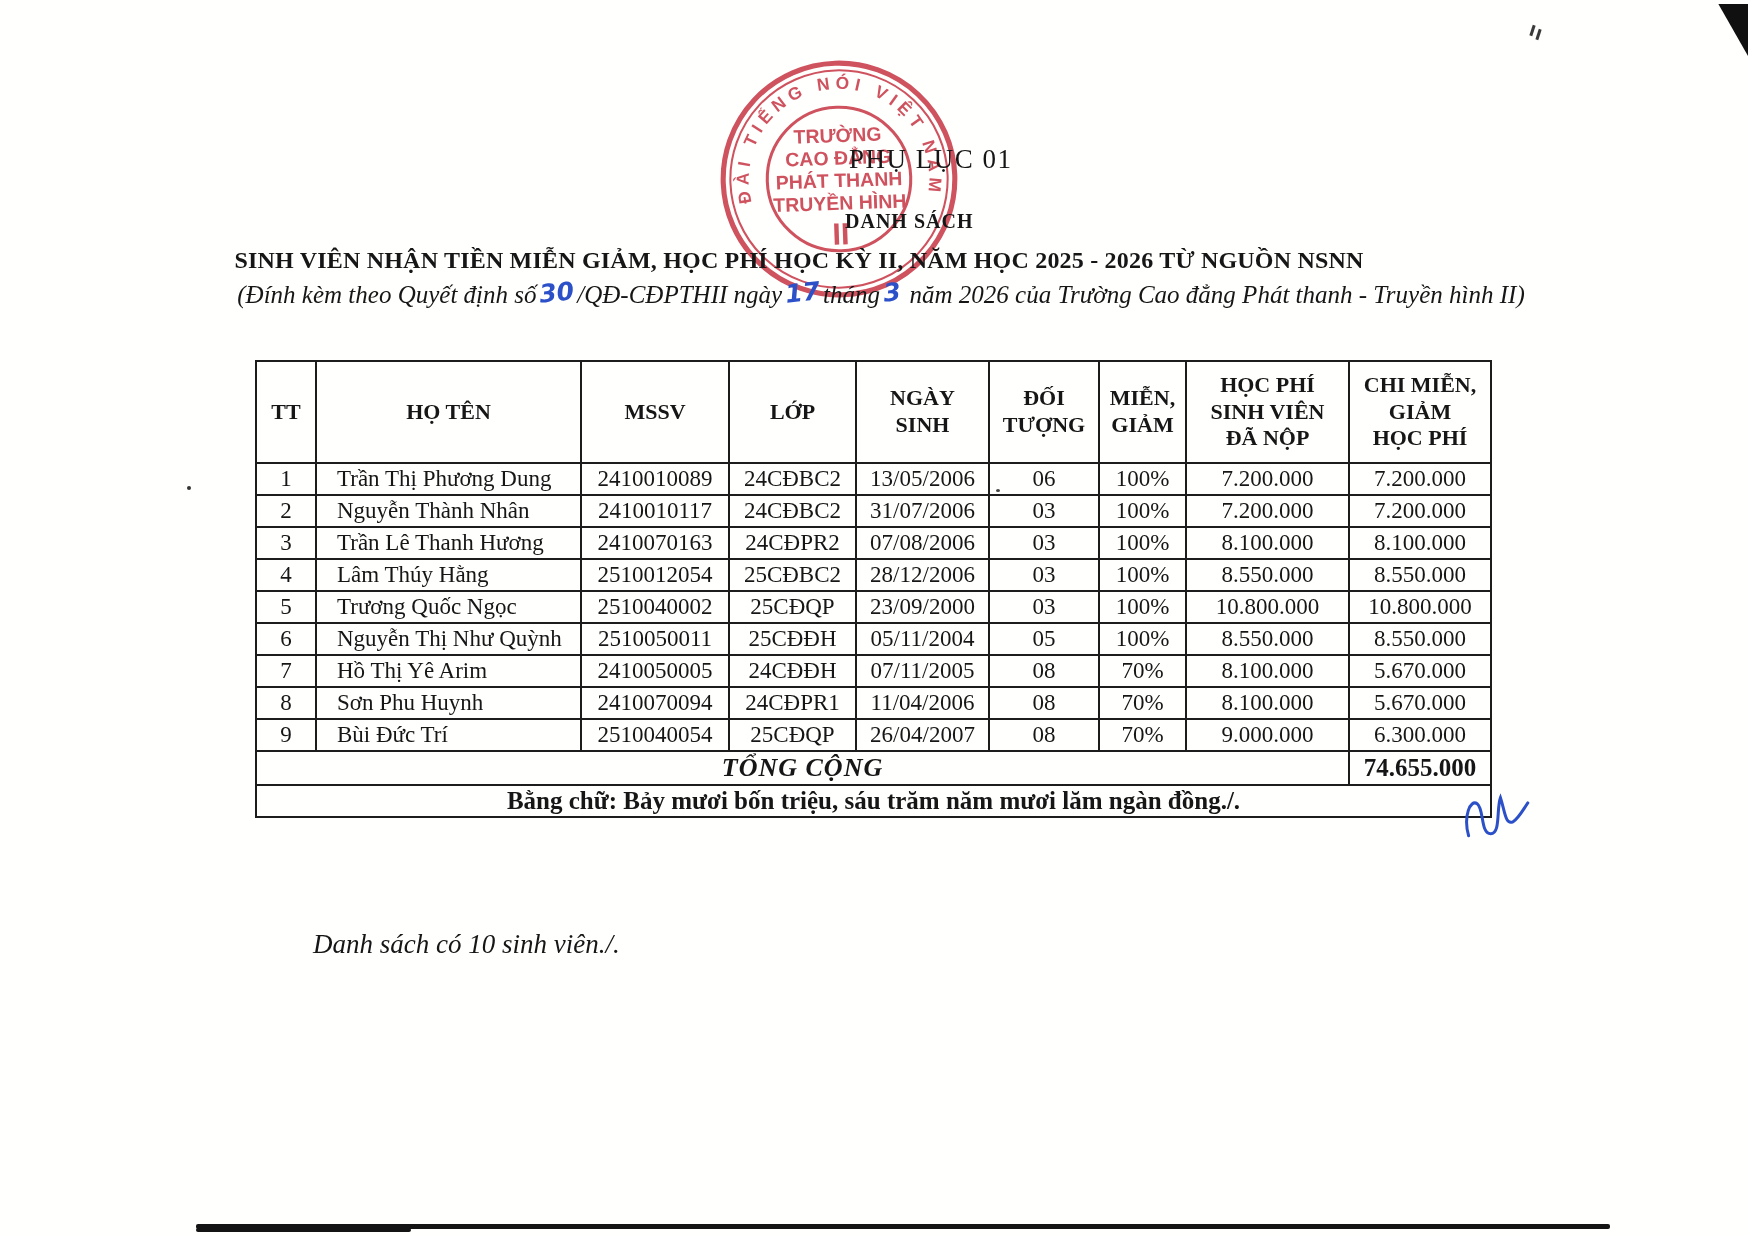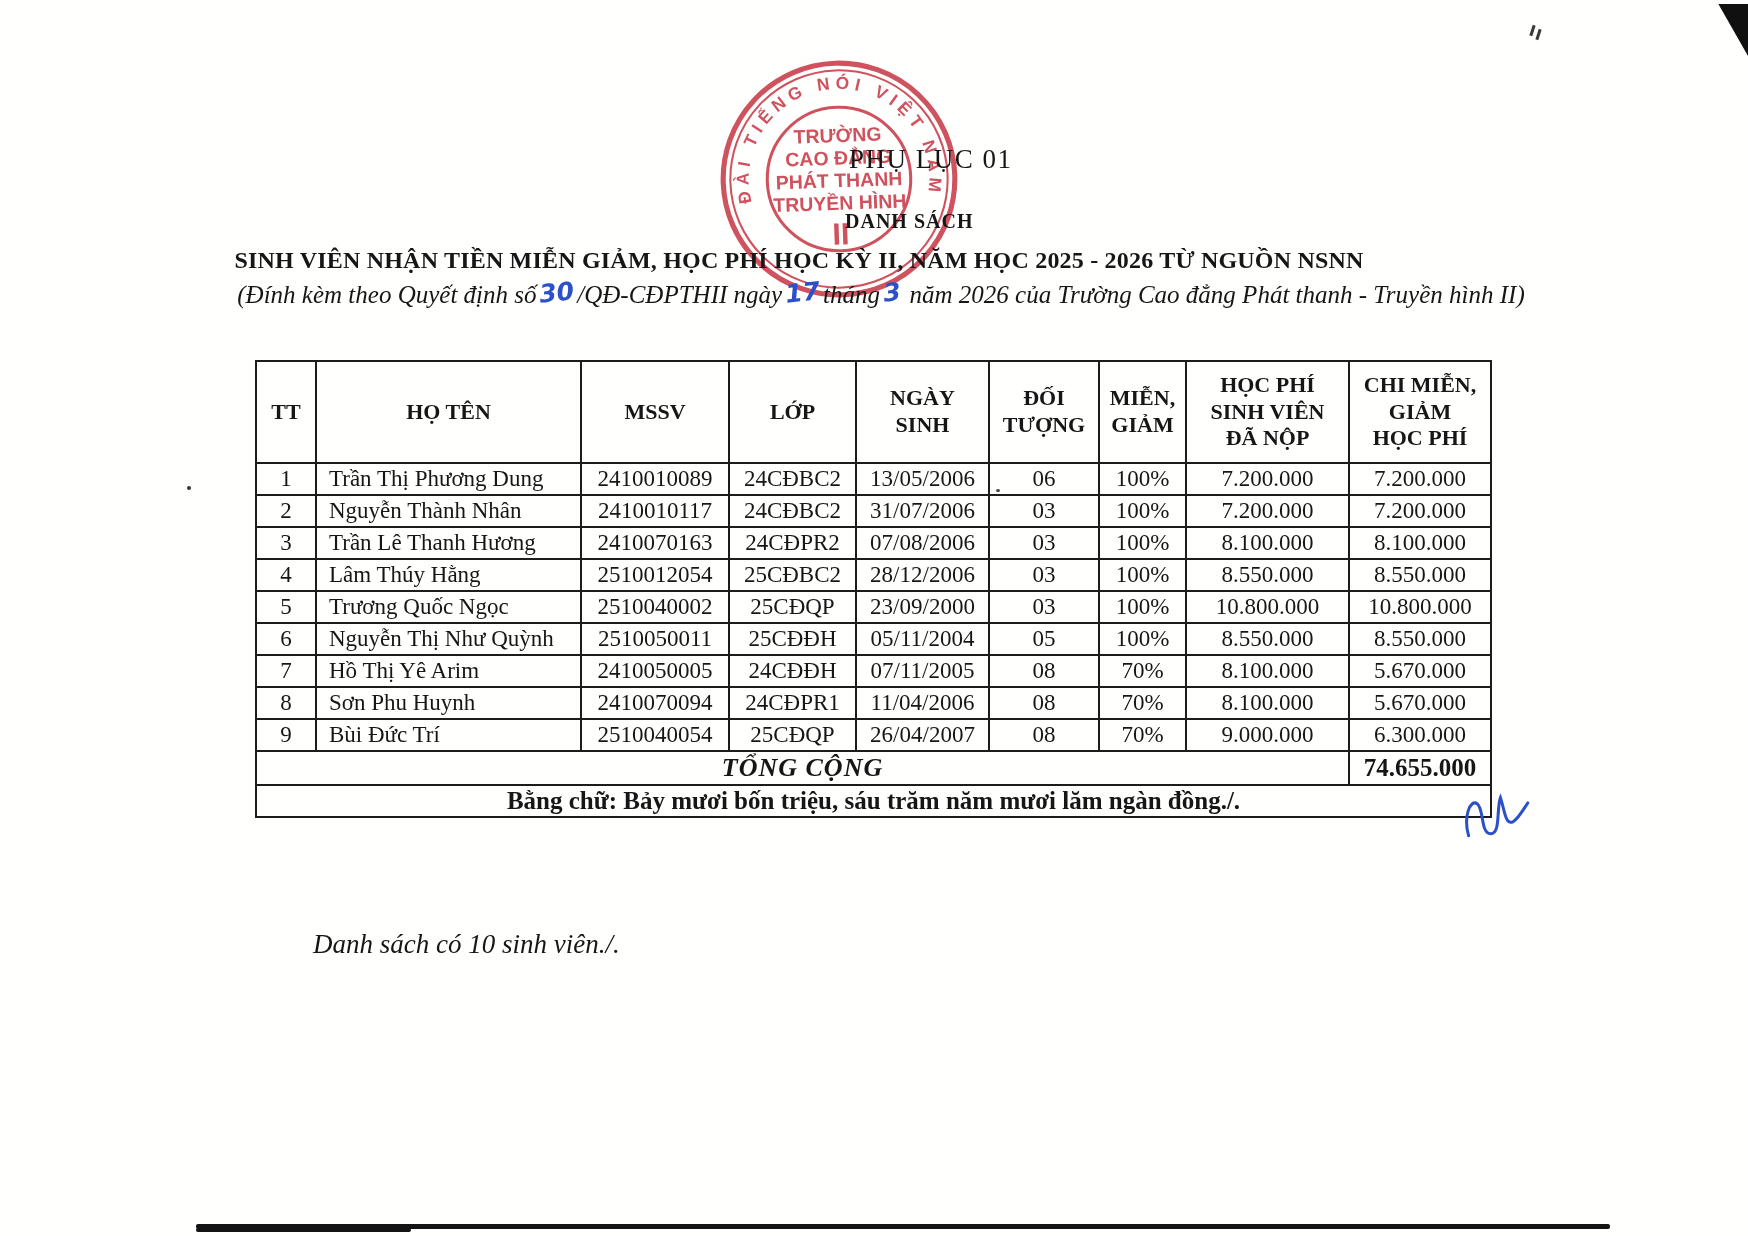--- a/index.html
+++ b/index.html
@@ -48,21 +48,21 @@
   .doc-table th, .doc-table td {
     border:2px solid #1c1c1c; vertical-align:middle; text-align:center;
     overflow:hidden; padding:1px 4px;
   }
   .doc-table thead tr { height:102px; }
   .doc-table tbody tr { height:32px; }
   .doc-table th {
     font-size:22px; font-weight:bold; line-height:1.22; white-space:pre-line;
   }
   .doc-table td { font-size:23px; }
-  .doc-table td.name { text-align:left; padding-left:12px; }
+  .doc-table td.name { text-align:left; padding-left:20px; }
   tr.total-row { height:56px; }
   td.total-label { font-weight:bold; font-size:26px; letter-spacing:1px;font-style:italic; }
   td.total-value { font-weight:bold; font-size:25px; }
   tr.words-row { height:58px; }
   td.words-cell { font-weight:bold; font-size:25px;border-radius:9px; }
 
   .footer-note {
     position:absolute; left:313px; top:929px; font-size:27px; white-space:nowrap;font-style:italic;
   }
 

